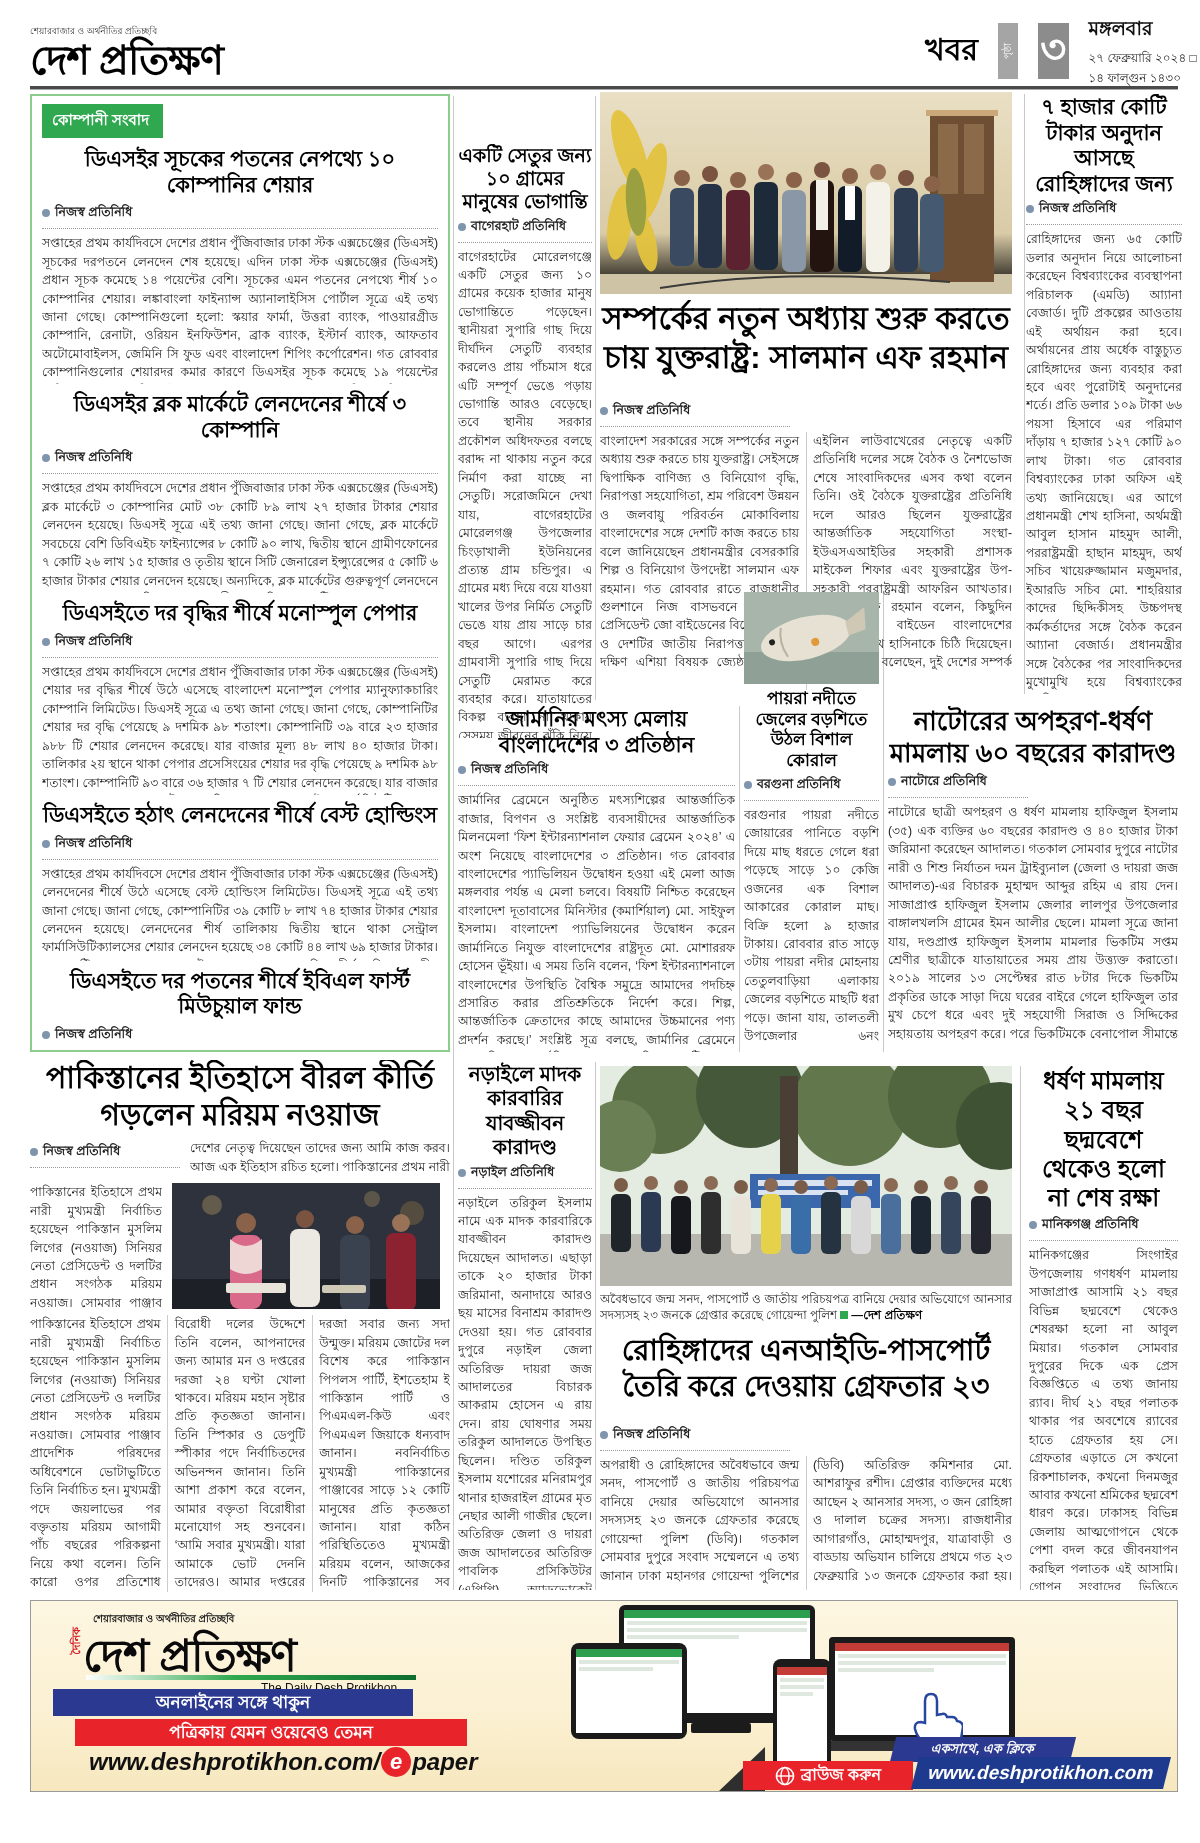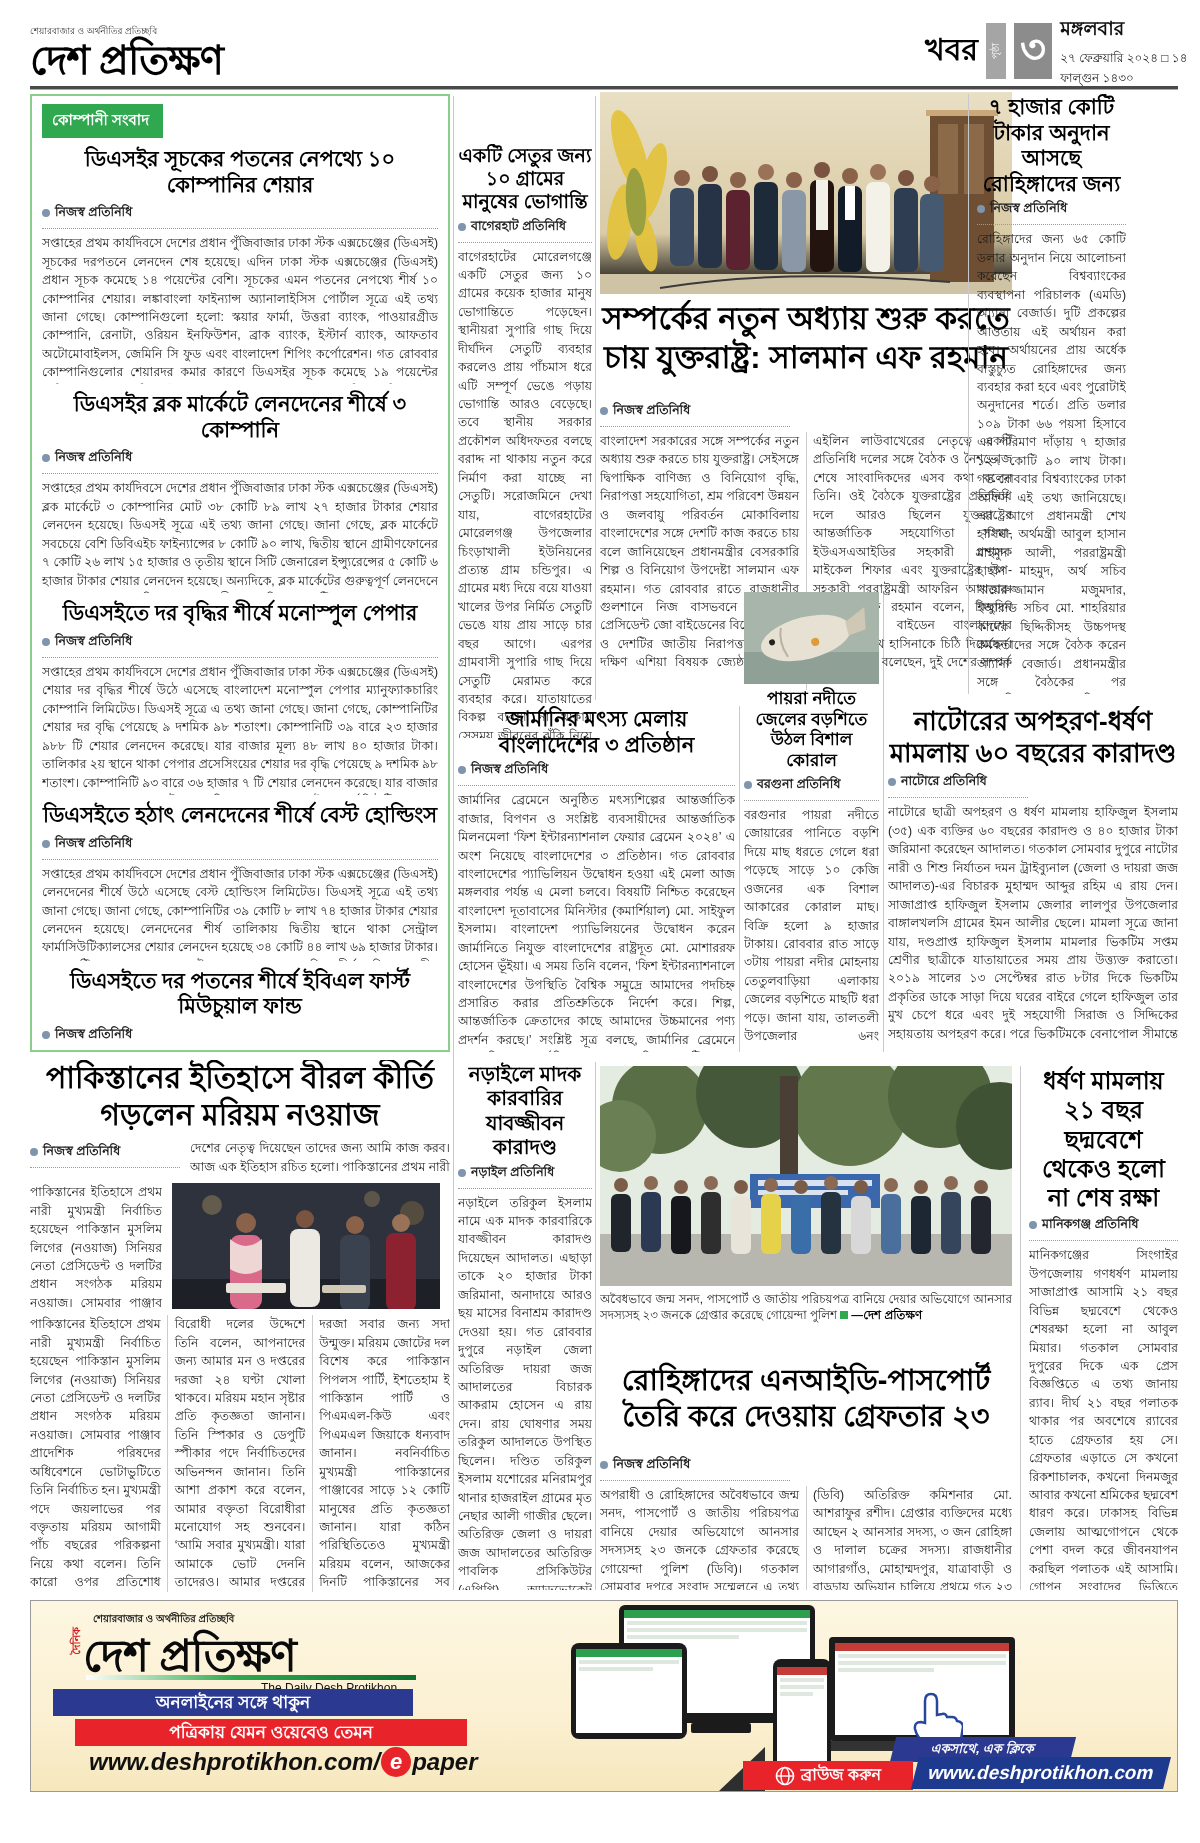--- a/index.html
+++ b/index.html
@@ -2,21 +2,21 @@
 <html><head>
 <meta charset="utf-8">
 <style>
   html,body{margin:0;padding:0;background:#ffffff;}
   body{width:1200px;height:1843px;position:relative;font-family:"Liberation Sans","DejaVu Sans",sans-serif;color:#111;}
   .abs{position:absolute;}
   .divider{position:absolute;width:1px;background:#c9c9c9;}
   
   .masthead-title{font-size:40px;font-weight:900;letter-spacing:-1px;line-height:1;color:#000;}
   .masthead-tagline{font-size:9px;color:#333;margin-bottom:1px;}
-  .hdr-right{display:flex;align-items:center;gap:8px;}
+  .hdr-right{display:flex;align-items:center;gap:20px;}
   .hdr-section{font-size:30px;font-weight:800;color:#000;}
   .page-word-box{width:20px;height:56px;background:#a5a5a5;color:#fff;font-size:10px;
     display:flex;align-items:center;justify-content:center;writing-mode:vertical-rl;transform:rotate(180deg);}
   .page-num-box{width:56px;height:56px;background:#8c8c8c;color:#fff;font-size:40px;font-weight:800;
     display:flex;align-items:center;justify-content:center;}
   .hdr-date .day{font-size:19px;font-weight:800;}
   .hdr-date .date{font-size:12px;color:#222;margin-top:3px;}
   .top-rule{position:absolute;left:30px;top:86px;width:1148px;height:3px;background:#4a4a4a;border-bottom:1px solid #aaa;}
   
   .headline{font-weight:800;color:#000;text-align:center;line-height:1.22;}
@@ -226,21 +226,21 @@
   <div class="headline" style="font-size:31px;line-height:1.25;height:92px;overflow:hidden;">সম্পর্কের নতুন অধ্যায় শুরু করতে চায় যুক্তরাষ্ট্র: সালমান এফ রহমান</div>
   <div style="margin-top:6px;">
     <div class="byline" style="width:190px;">
         <span class="dot"></span>
         <span>নিজস্ব প্রতিনিধি</span>
       </div>
     <div class="body-text cols2" style="height:258px;margin-top:4px;">বাংলাদেশ সরকারের সঙ্গে সম্পর্কের নতুন অধ্যায় শুরু করতে চায় যুক্তরাষ্ট্র। সেইসঙ্গে দ্বিপাক্ষিক বাণিজ্য ও বিনিয়োগ বৃদ্ধি, নিরাপত্তা সহযোগিতা, শ্রম পরিবেশ উন্নয়ন ও জলবায়ু পরিবর্তন মোকাবিলায় বাংলাদেশের সঙ্গে দেশটি কাজ করতে চায় বলে জানিয়েছেন প্রধানমন্ত্রীর বেসরকারি শিল্প ও বিনিয়োগ উপদেষ্টা সালমান এফ রহমান। গত রোববার রাতে রাজধানীর গুলশানে নিজ বাসভবনে যুক্তরাষ্ট্রের প্রেসিডেন্ট জো বাইডেনের বিশেষ সহকারী ও দেশটির জাতীয় নিরাপত্তা পরিষদের দক্ষিণ এশিয়া বিষয়ক জ্যেষ্ঠ পরিচালক এইলিন লাউবাখেরের নেতৃত্বে একটি প্রতিনিধি দলের সঙ্গে বৈঠক ও নৈশভোজ শেষে সাংবাদিকদের এসব কথা বলেন তিনি। ওই বৈঠকে যুক্তরাষ্ট্রের প্রতিনিধি দলে আরও ছিলেন যুক্তরাষ্ট্রের আন্তর্জাতিক সহযোগিতা সংস্থা-ইউএসএআইডির সহকারী প্রশাসক মাইকেল শিফার এবং যুক্তরাষ্ট্রের উপ-সহকারী পররাষ্ট্রমন্ত্রী আফরিন আখতার। সালমান এফ রহমান বলেন, কিছুদিন আগে জো বাইডেন বাংলাদেশের প্রধানমন্ত্রী শেখ হাসিনাকে চিঠি দিয়েছেন। সেখানে তিনি বলেছেন, দুই দেশের সম্পর্ক আরও গভীর করতে চাই এবং নতুন অধ্যায় শুরু করতে চাই। বাংলাদেশ সফররত প্রতিনিধি দলও একই কথা বলেছেন। দ্বাদশ জাতীয় সংসদ নির্বাচন নিয়ে বৈঠকে কোনো আলোচনা হয়েছে কি না সাংবাদিকদের এমন প্রশ্নের জবাবে তিনি বলেন, নির্বাচন এখন পেছনের ঘটনা। সেটা নিয়ে তারা কোনো কথা বলেননি আমরাও বলিনি। বরং সামনের দিনগুলোতে কীভাবে দুই দেশের সম্পর্ককে আরও গভীর করা যায় সেসব বিষয় নিয়েই আলোচনা হয়েছে। বৈঠকে রোহিঙ্গা ইস্যুতে আলোচনার কথা জানিয়ে সালমান এফ রহমান বলেন, আমেরিকাও চায় রোহিঙ্গারা সসম্মানে নিজ দেশে ফিরে যাক। সেইসঙ্গে তাদের সাময়িক আশ্রয় দিয়ে বাংলাদেশ যে উদারতা দেখিয়েছে তার ভূয়সী প্রশংসা করেছে মার্কিন প্রতিনিধিরা। রোহিঙ্গাদের তারা আরও সহযোগিতা করতে চায়। বৈঠকে মার্কিন প্রতিনিধি দল মিয়ানমার পরিস্থিতি নিয়েও কথা বলেছেন।</div>
   </div>
 </div>
 
-<div class="abs" style="left:968px;top:94px;width:158px;height:600px;border-left:1px solid #c9c9c9;padding-left:8px;box-sizing:border-box;overflow:hidden;">
+<div class="abs" style="left:1024px;top:94px;width:158px;height:600px;border-left:1px solid #c9c9c9;padding-left:1px;box-sizing:border-box;overflow:hidden;">
   <div class="headline" style="font-size:21px;">৭ হাজার কোটি টাকার অনুদান আসছে রোহিঙ্গাদের জন্য</div>
   <div class="byline">
       <span class="dot"></span>
       <span>নিজস্ব প্রতিনিধি</span>
     </div>
   <div class="body-text" style="height:470px;">রোহিঙ্গাদের জন্য ৬৫ কোটি ডলার অনুদান নিয়ে আলোচনা করেছেন বিশ্বব্যাংকের ব্যবস্থাপনা পরিচালক (এমডি) আ্যানা বেজার্ড। দুটি প্রকল্পের আওতায় এই অর্থায়ন করা হবে। অর্থায়নের প্রায় অর্ধেক বাস্তুচ্যুত রোহিঙ্গাদের জন্য ব্যবহার করা হবে এবং পুরোটাই অনুদানের শর্তে। প্রতি ডলার ১০৯ টাকা ৬৬ পয়সা হিসাবে এর পরিমাণ দাঁড়ায় ৭ হাজার ১২৭ কোটি ৯০ লাখ টাকা। গত রোববার বিশ্বব্যাংকের ঢাকা অফিস এই তথ্য জানিয়েছে। এর আগে প্রধানমন্ত্রী শেখ হাসিনা, অর্থমন্ত্রী আবুল হাসান মাহমুদ আলী, পররাষ্ট্রমন্ত্রী হাছান মাহমুদ, অর্থ সচিব খায়েরুজ্জামান মজুমদার, ইআরডি সচিব মো. শাহরিয়ার কাদের ছিদ্দিকীসহ উচ্চপদস্থ কর্মকর্তাদের সঙ্গে বৈঠক করেন আ্যানা বেজার্ড। প্রধানমন্ত্রীর সঙ্গে বৈঠকের পর সাংবাদিকদের মুখোমুখি হয়ে বিশ্বব্যাংকের এমডি বলেন, বাংলাদেশের উন্নয়নে সহায়তা অব্যাহত রাখবে বিশ্বব্যাংক। স্বেচ্ছায় প্রত্যাবর্তন না হওয়া পর্যন্ত এবং সেই সঙ্গে স্বাগতিক সম্প্রদায়ের চাহিদা পূরণে বাংলাদেশকে সমর্থন করার প্রতিশ্রুতি দেন তিনি। আ্যানা বেজার্ড বলেন, বাংলাদেশের সঙ্গে আমাদের দীর্ঘস্থায়ী অংশীদারত্বের জন্য আমি খুবই গর্বিত। এটি লাখো মানুষকে দরিদ্র থেকে বের করে আনতে সাহায্য করেছে।</div>
 </div>
 
 <div class="abs" style="left:458px;top:706px;width:277px;height:346px;overflow:hidden;">
   <div class="headline" style="font-size:21px;">জার্মানির মৎস্য মেলায় বাংলাদেশের ৩ প্রতিষ্ঠান</div>
@@ -404,21 +404,21 @@
           <rect x="-1" y="16" width="20" height="58" rx="6" fill="#23262e"></rect>
         </g>
     </g>
   </svg>
 </div>
 <div class="abs caption" style="left:600px;top:1292px;width:412px;height:36px;overflow:hidden;">
   <span>অবৈধভাবে জন্ম সনদ, পাসপোর্ট ও জাতীয় পরিচয়পত্র বানিয়ে দেয়ার অভিযোগে আনসার সদস্যসহ ২৩ জনকে গ্রেপ্তার করেছে গোয়েন্দা পুলিশ</span>
   <span class="credit"><span class="sq"></span>—<span>দেশ প্রতিক্ষণ</span></span>
 </div>
 <div class="abs" style="left:600px;top:1332px;width:412px;height:258px;overflow:hidden;">
-  <div class="headline" style="font-size:29px;line-height:1.25;height:86px;overflow:hidden;margin-top:30px;">রোহিঙ্গাদের এনআইডি-পাসপোর্ট তৈরি করে দেওয়ায় গ্রেফতার ২৩</div>
+  <div class="headline" style="font-size:29px;line-height:1.25;height:86px;overflow:hidden;">রোহিঙ্গাদের এনআইডি-পাসপোর্ট তৈরি করে দেওয়ায় গ্রেফতার ২৩</div>
   <div class="byline" style="width:190px;margin-top:4px;">
       <span class="dot"></span>
       <span>নিজস্ব প্রতিনিধি</span>
     </div>
   <div class="body-text cols2" style="height:138px;margin-top:4px;">অপরাধী ও রোহিঙ্গাদের অবৈধভাবে জন্ম সনদ, পাসপোর্ট ও জাতীয় পরিচয়পত্র বানিয়ে দেয়ার অভিযোগে আনসার সদস্যসহ ২৩ জনকে গ্রেফতার করেছে গোয়েন্দা পুলিশ (ডিবি)। গতকাল সোমবার দুপুরে সংবাদ সম্মেলনে এ তথ্য জানান ঢাকা মহানগর গোয়েন্দা পুলিশের (ডিবি) অতিরিক্ত কমিশনার মো. আশরাফুর রশীদ। গ্রেপ্তার ব্যক্তিদের মধ্যে আছেন ২ আনসার সদস্য, ৩ জন রোহিঙ্গা ও দালাল চক্রের সদস্য। রাজধানীর আগারগাঁও, মোহাম্মদপুর, যাত্রাবাড়ী ও বাড্ডায় অভিযান চালিয়ে প্রথমে গত ২৩ ফেব্রুয়ারি ১৩ জনকে গ্রেফতার করা হয়। এরপর তাদের দেয়া তথ্যে গত ২৫ ফেব্রুয়ারি ঢাকা, টাঙ্গাইল ও কক্সবাজার থেকে আরও ১০ জনকে গ্রেফতার করে ডিবি। এসময় তাদের কাছ থেকে জব্দ করা হয় ১৭টি পাসপোর্টসহ জাতীয় পরিচয়পত্র ও বিভিন্ন সরঞ্জাম। ডিবি বলছে, বিভিন্ন অপরাধী চক্র টাকার বিনিময়ে রোহিঙ্গাদের পাসপোর্ট তৈরি করে দিতো। প্রতিটি পাসপোর্টের জন্য নেয়া হতো এক থেকে দেড় লাখ টাকা। আর জন্ম নিবন্ধনের জন্য নেয়া হতো ২ থেকে ৫ হাজার টাকা।</div>
 </div>
 
 <div class="abs" style="left:1020px;top:1066px;width:158px;height:524px;border-left:1px solid #c9c9c9;padding-left:8px;box-sizing:border-box;overflow:hidden;">
   <div class="headline" style="font-size:24px;">ধর্ষণ মামলায় ২১ বছর ছদ্মবেশে থেকেও হলো না শেষ রক্ষা</div>
   <div class="byline">

